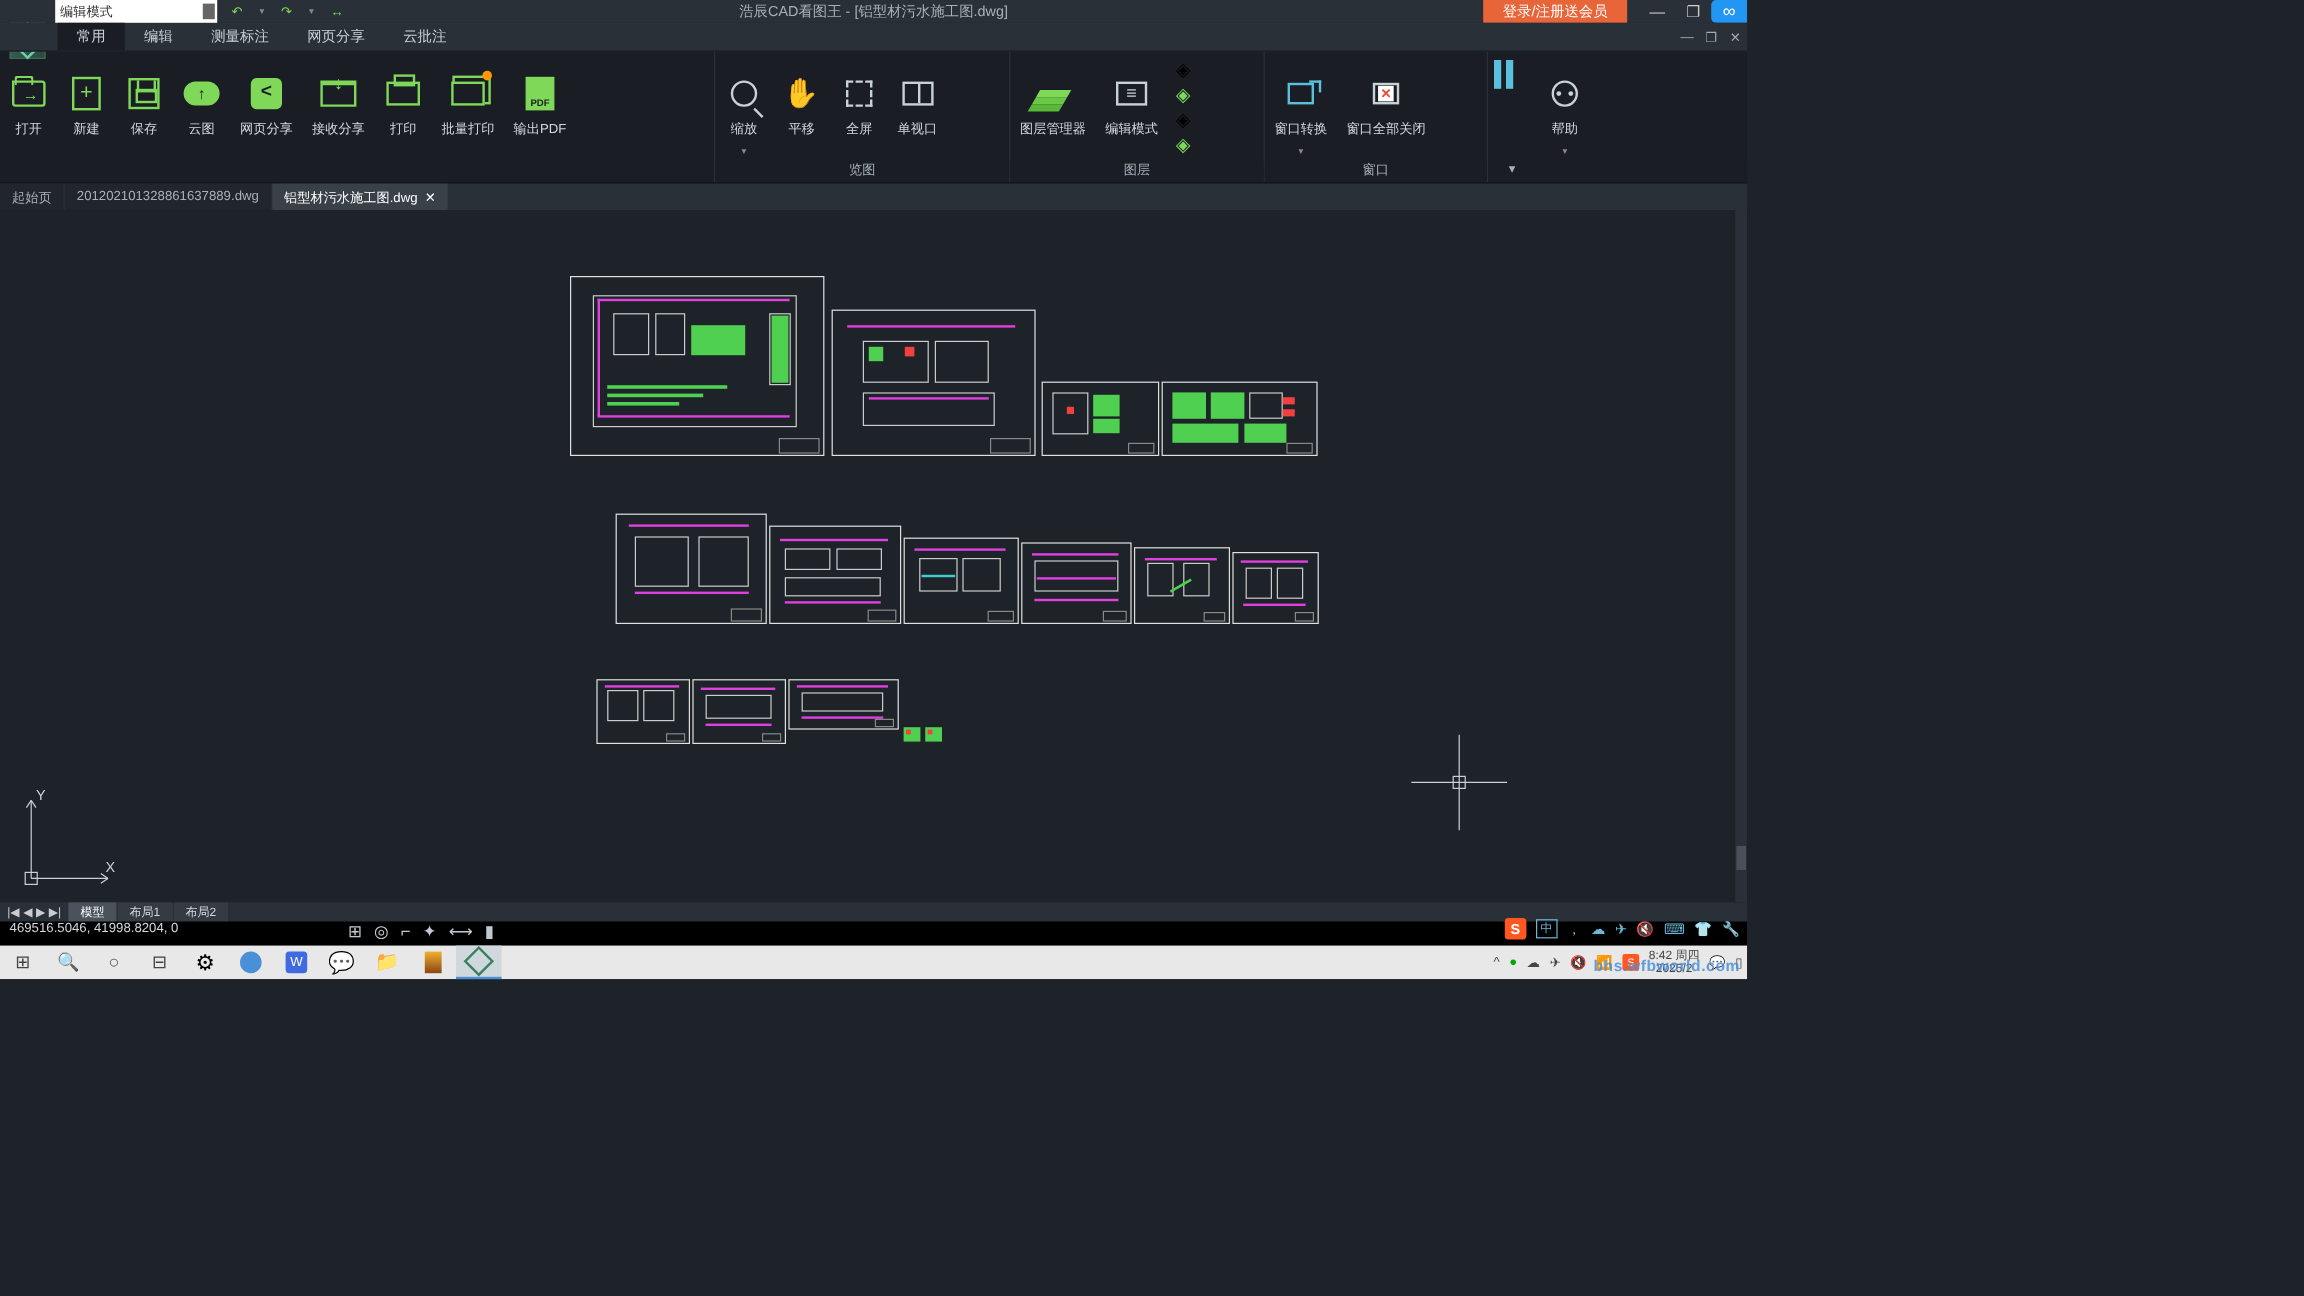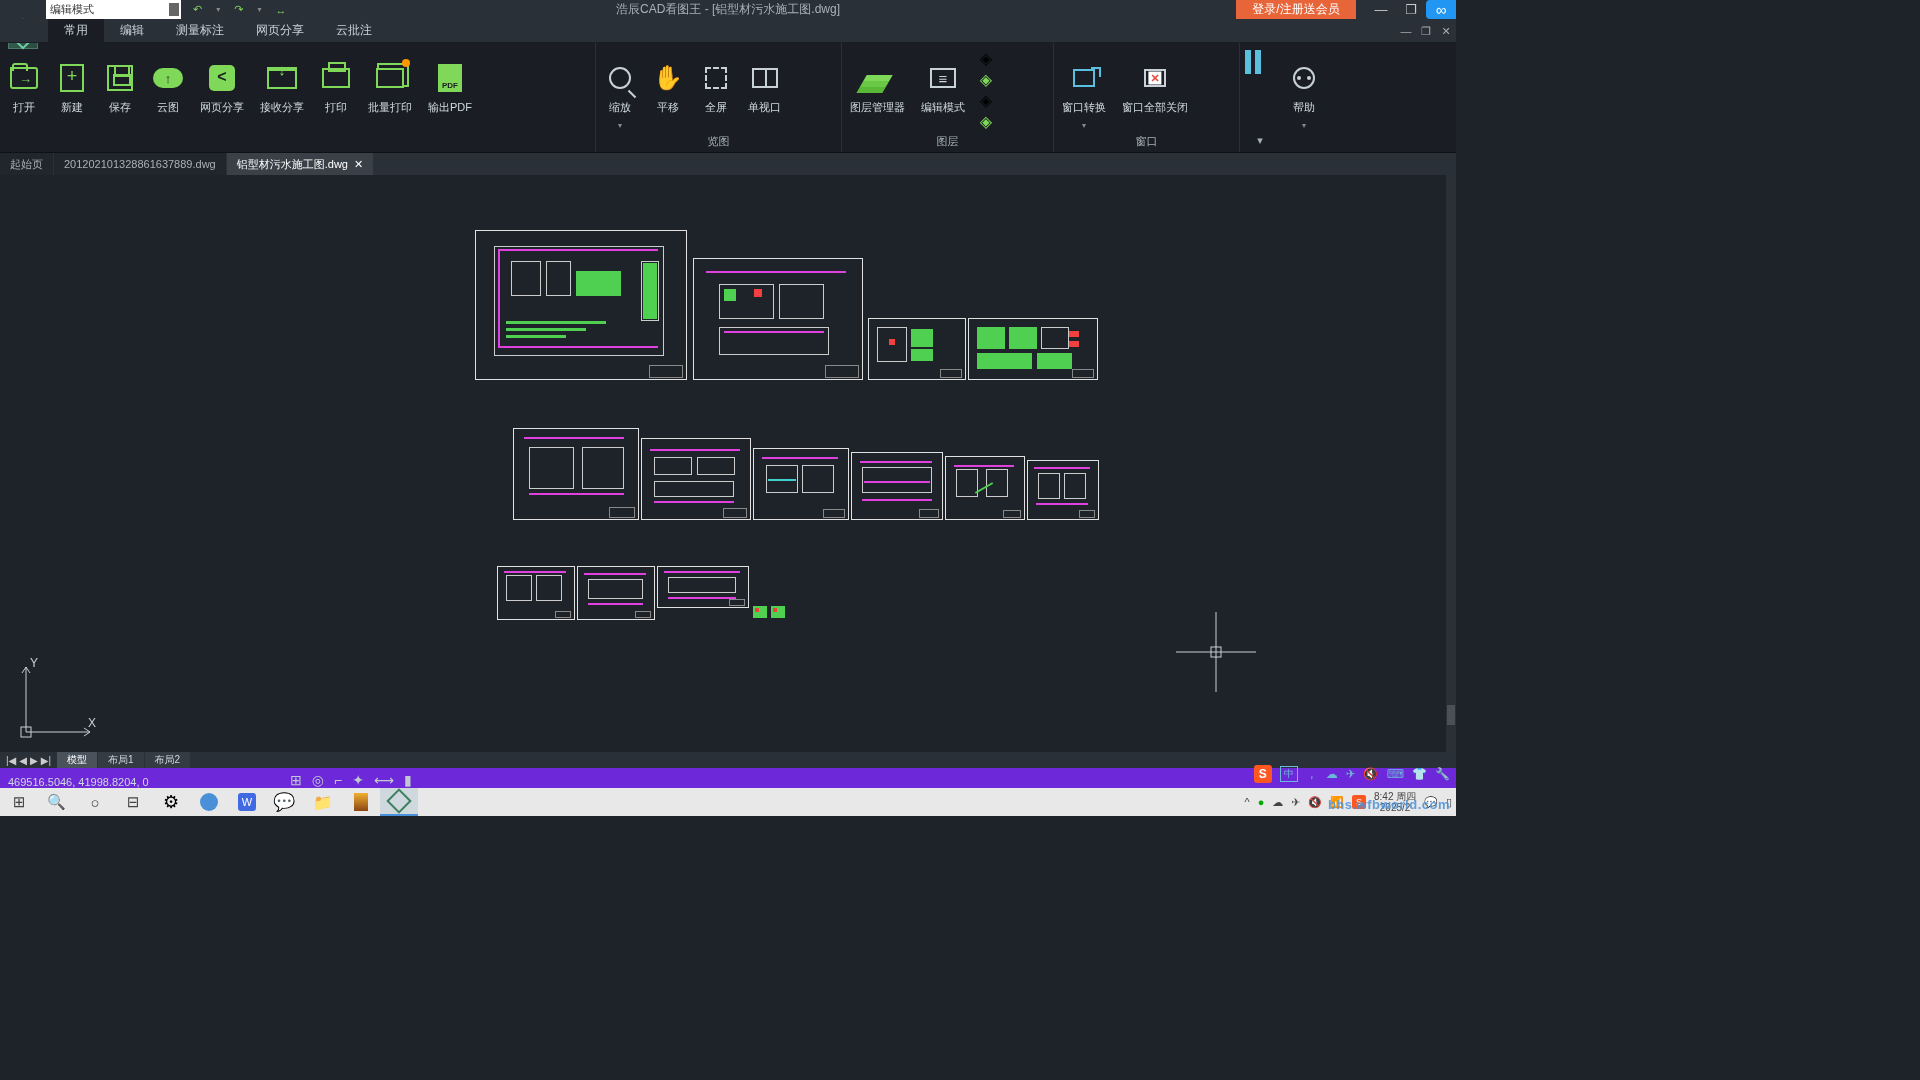--- a/index.html
+++ b/index.html
@@ -108,21 +108,21 @@
 .red { position:absolute; background:#f04040; }
 
 
 .layouts { position:absolute; bottom:28px; left:0; right:0; height:20px; background:#2a3038; display:flex; align-items:stretch; }
 .navbtns { display:flex; padding:0 6px; gap:3px; align-items:center; }
 .navbtns span { color:#ccc; font-size:10px; cursor:pointer; }
 .ltab { padding:0 10px; font-size:11px; color:#d0d8e0; background:#353b43; display:flex; align-items:center; margin-right:1px; cursor:pointer; }
 .ltab.active { background:#4a525c; color:#fff; }
 
 
-.statusbar { position:absolute; bottom:0; left:0; right:0; height:28px; background:#6d28d9; display:flex; align-items:flex-end; }
+.statusbar { position:absolute; bottom:0; left:0; right:0; height:28px; background:#000000; display:flex; align-items:flex-start; }
 .coords { color:#d0d8e0; font-size:11px; padding-left:8px; }
 .snaps { position:absolute; left:290px; display:flex; gap:10px; }
 .snaps span { color:#c0c8d0; font-size:14px; cursor:pointer; }
 .ime { position:absolute; right:0; bottom:0; height:28px; display:flex; align-items:center; padding-right:6px; gap:8px; }
 .ime .sogou { width:18px; height:18px; background:#ff5722; color:#fff; font-size:12px; border-radius:3px; display:flex; align-items:center; justify-content:center; font-weight:bold; }
 .ime span { color:#6bb8d8; font-size:12px; cursor:pointer; }
 .ime .zh { border:1px solid #6bb8d8; padding:0 3px; font-size:10px; }
 
 body::after{content:"";display:none}
 .wtb { position:absolute; left:0; right:0; bottom:0; height:28px; background:#e8e8e8; display:flex; align-items:center; z-index:100; }

